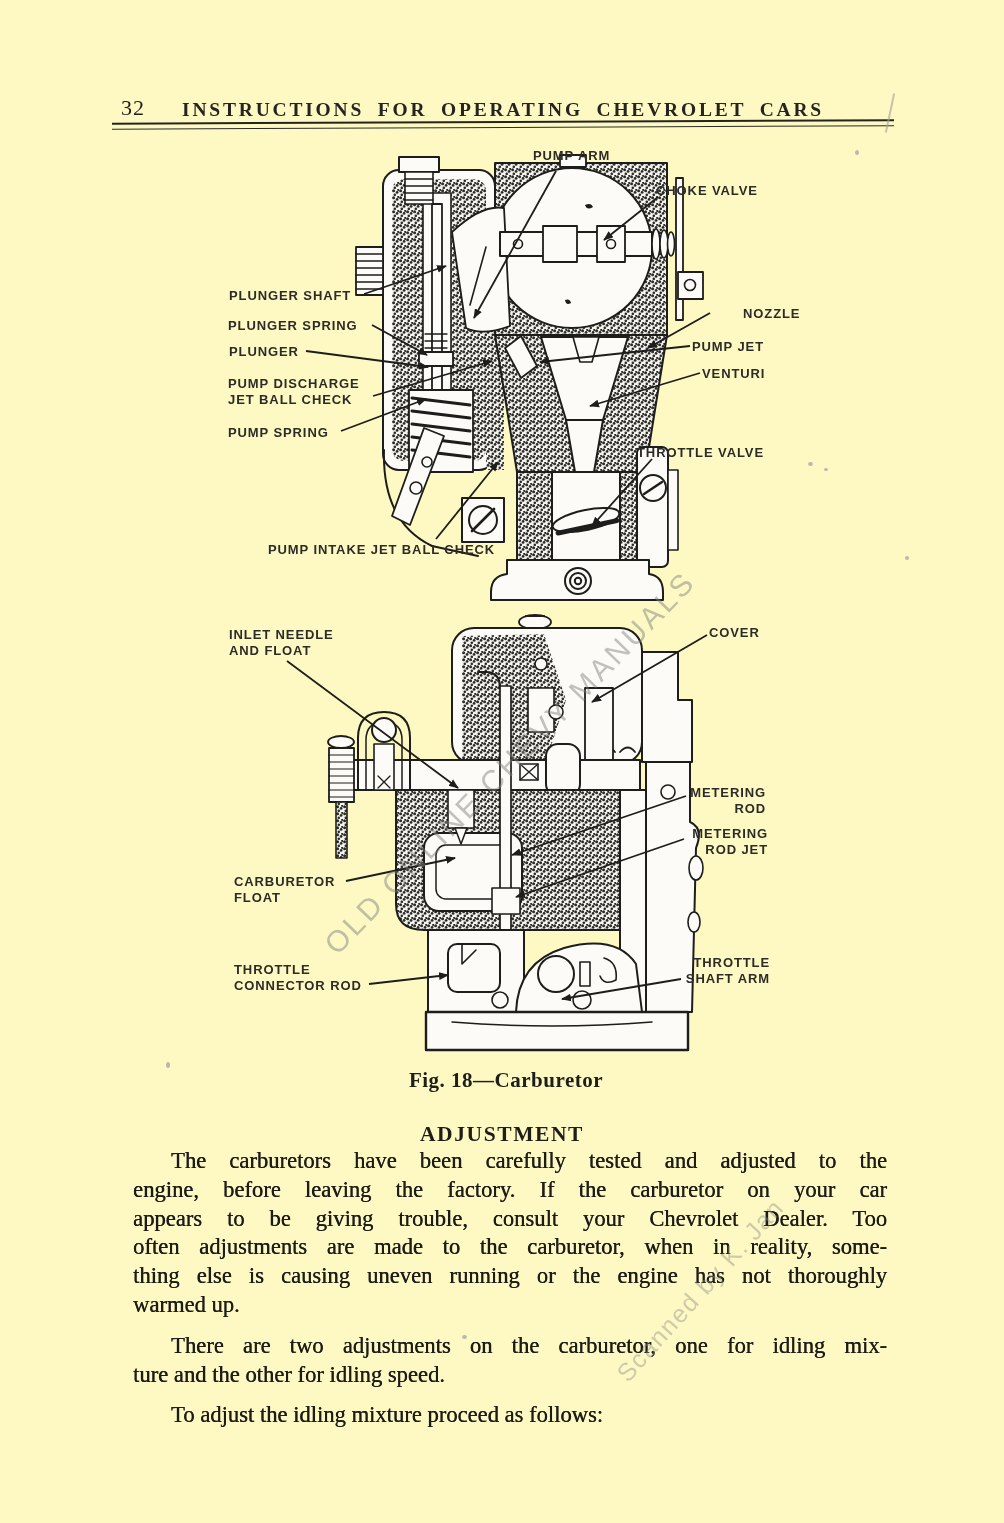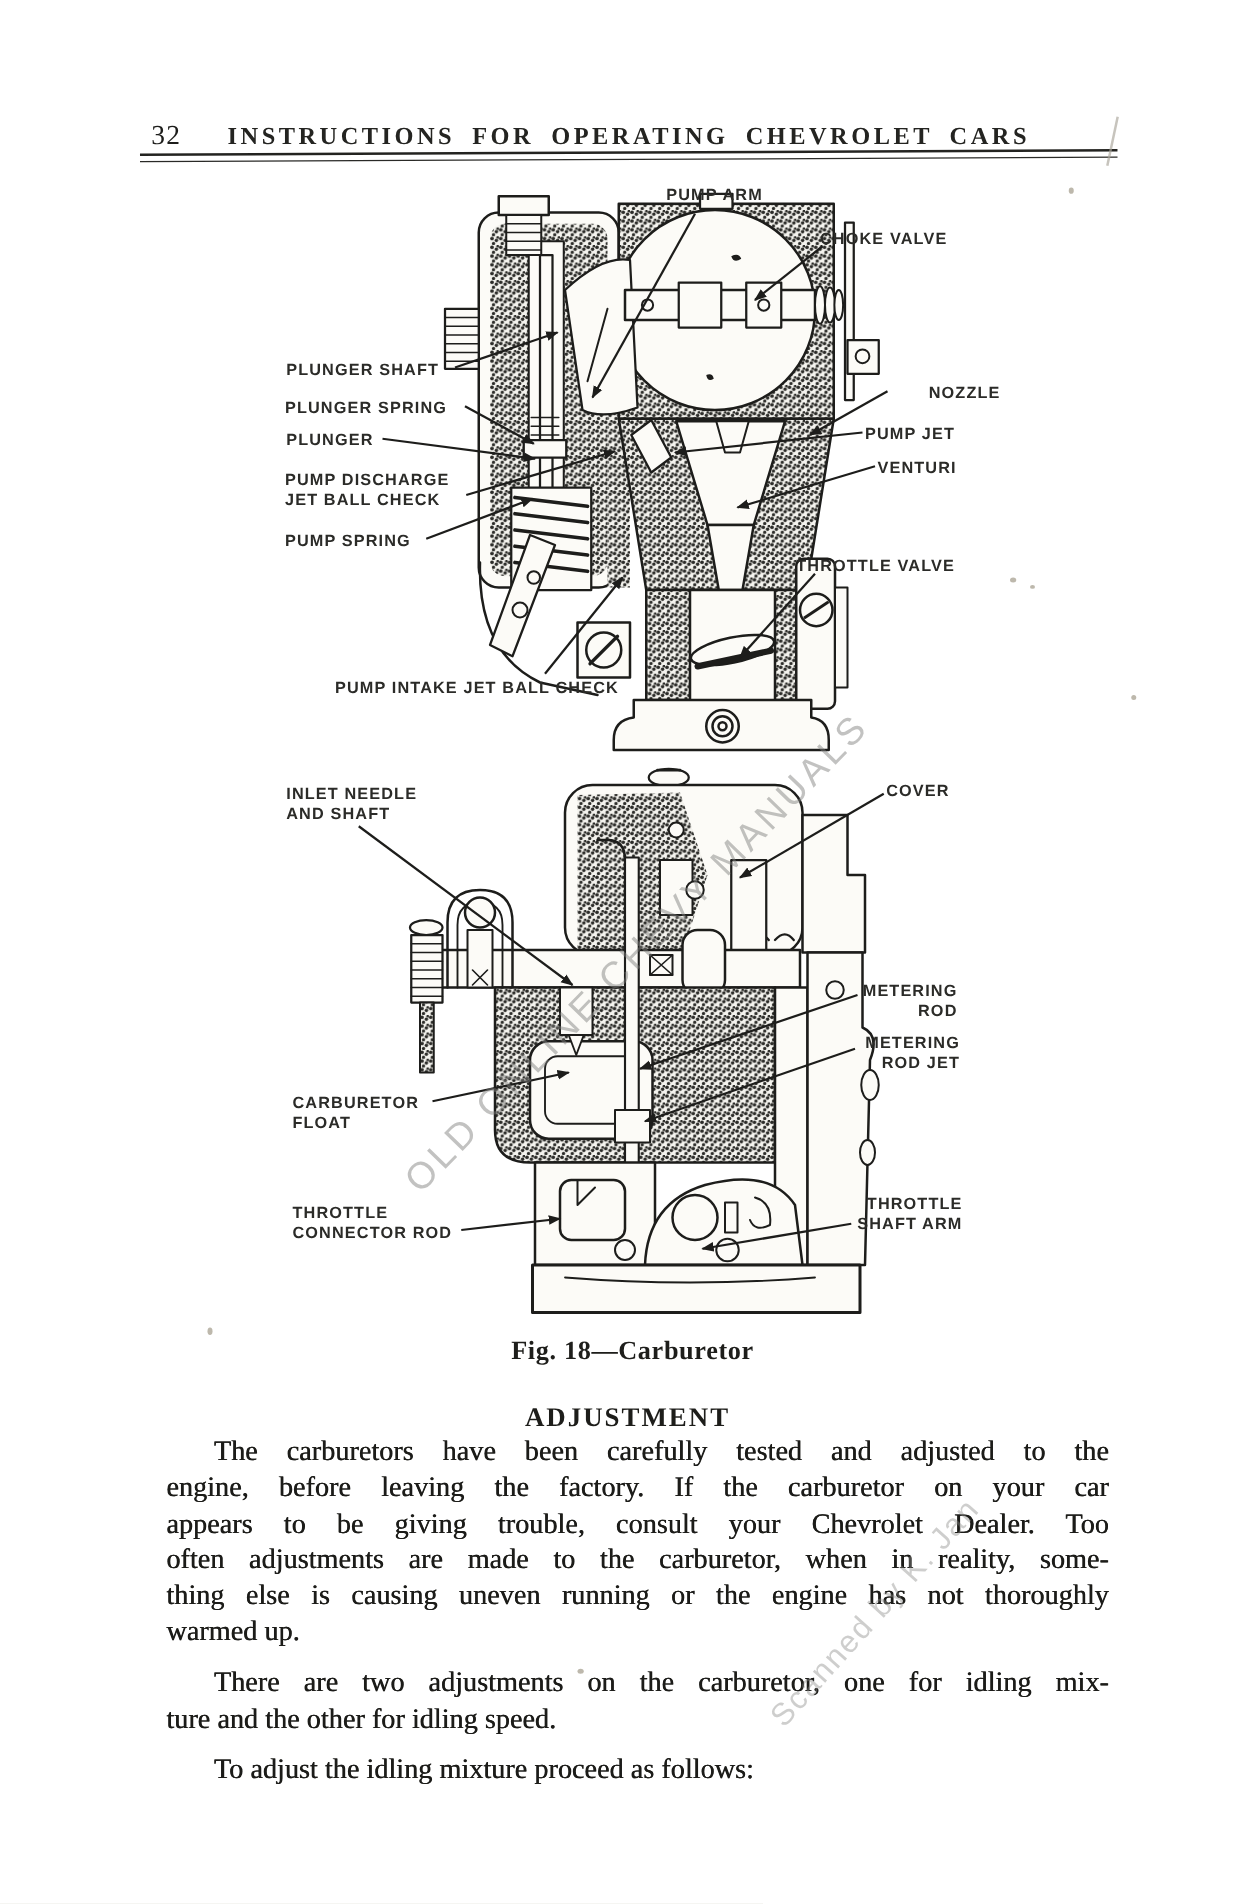--- a/index.html
+++ b/index.html
@@ -1,18 +1,18 @@
 <!DOCTYPE html>
 <html><head>
 <meta charset="utf-8">
 <style>
   html,body{margin:0;padding:0;background:#e8e6e0;}
   .page{
     position:relative; width:1004px; height:1523px; margin:0 auto;
-    background:#ffffff;
+    background:#fef9c3;
     font-family:"Liberation Serif", serif;
     color:#1d1d1b; overflow:hidden;
   }
   
   .page-num{position:absolute; left:121px; top:95px; font-size:22px; letter-spacing:1px;}
   .header-title{
     position:absolute; left:113px; top:99px; width:780px; text-align:center;
     font-weight:700; font-size:19.5px; letter-spacing:2.8px; word-spacing:6px;
     color:#242421;
   }
@@ -258,21 +258,21 @@
   </div>
   <div class="label" style="left:228px; top:425px;">PUMP SPRING</div>
   <div class="label" style="left:712px; top:306px;margin-left:31px;">NOZZLE</div>
   <div class="label" style="left:692px; top:339px;">PUMP JET</div>
   <div class="label" style="left:702px; top:366px;">VENTURI</div>
   <div class="label" style="left:637px; top:445px;">THROTTLE VALVE</div>
   <div class="label" style="left:228px; top:542px;margin-left:40px;">PUMP INTAKE JET BALL CHECK</div>
 
   <div class="label" style="left:229px; top:627px;">
     <div>INLET NEEDLE</div>
-    <div>AND SHAFT</div>
+    <div>AND FLOAT</div>
   </div>
   <div class="label" style="left:709px; top:625px;">COVER</div>
   <div class="label r" style="left:626px; top:785px; width:140px;">
     <div>METERING</div>
     <div>ROD</div>
   </div>
   <div class="label r" style="left:628px; top:826px; width:140px;">
     <div>METERING</div>
     <div>ROD JET</div>
   </div>

